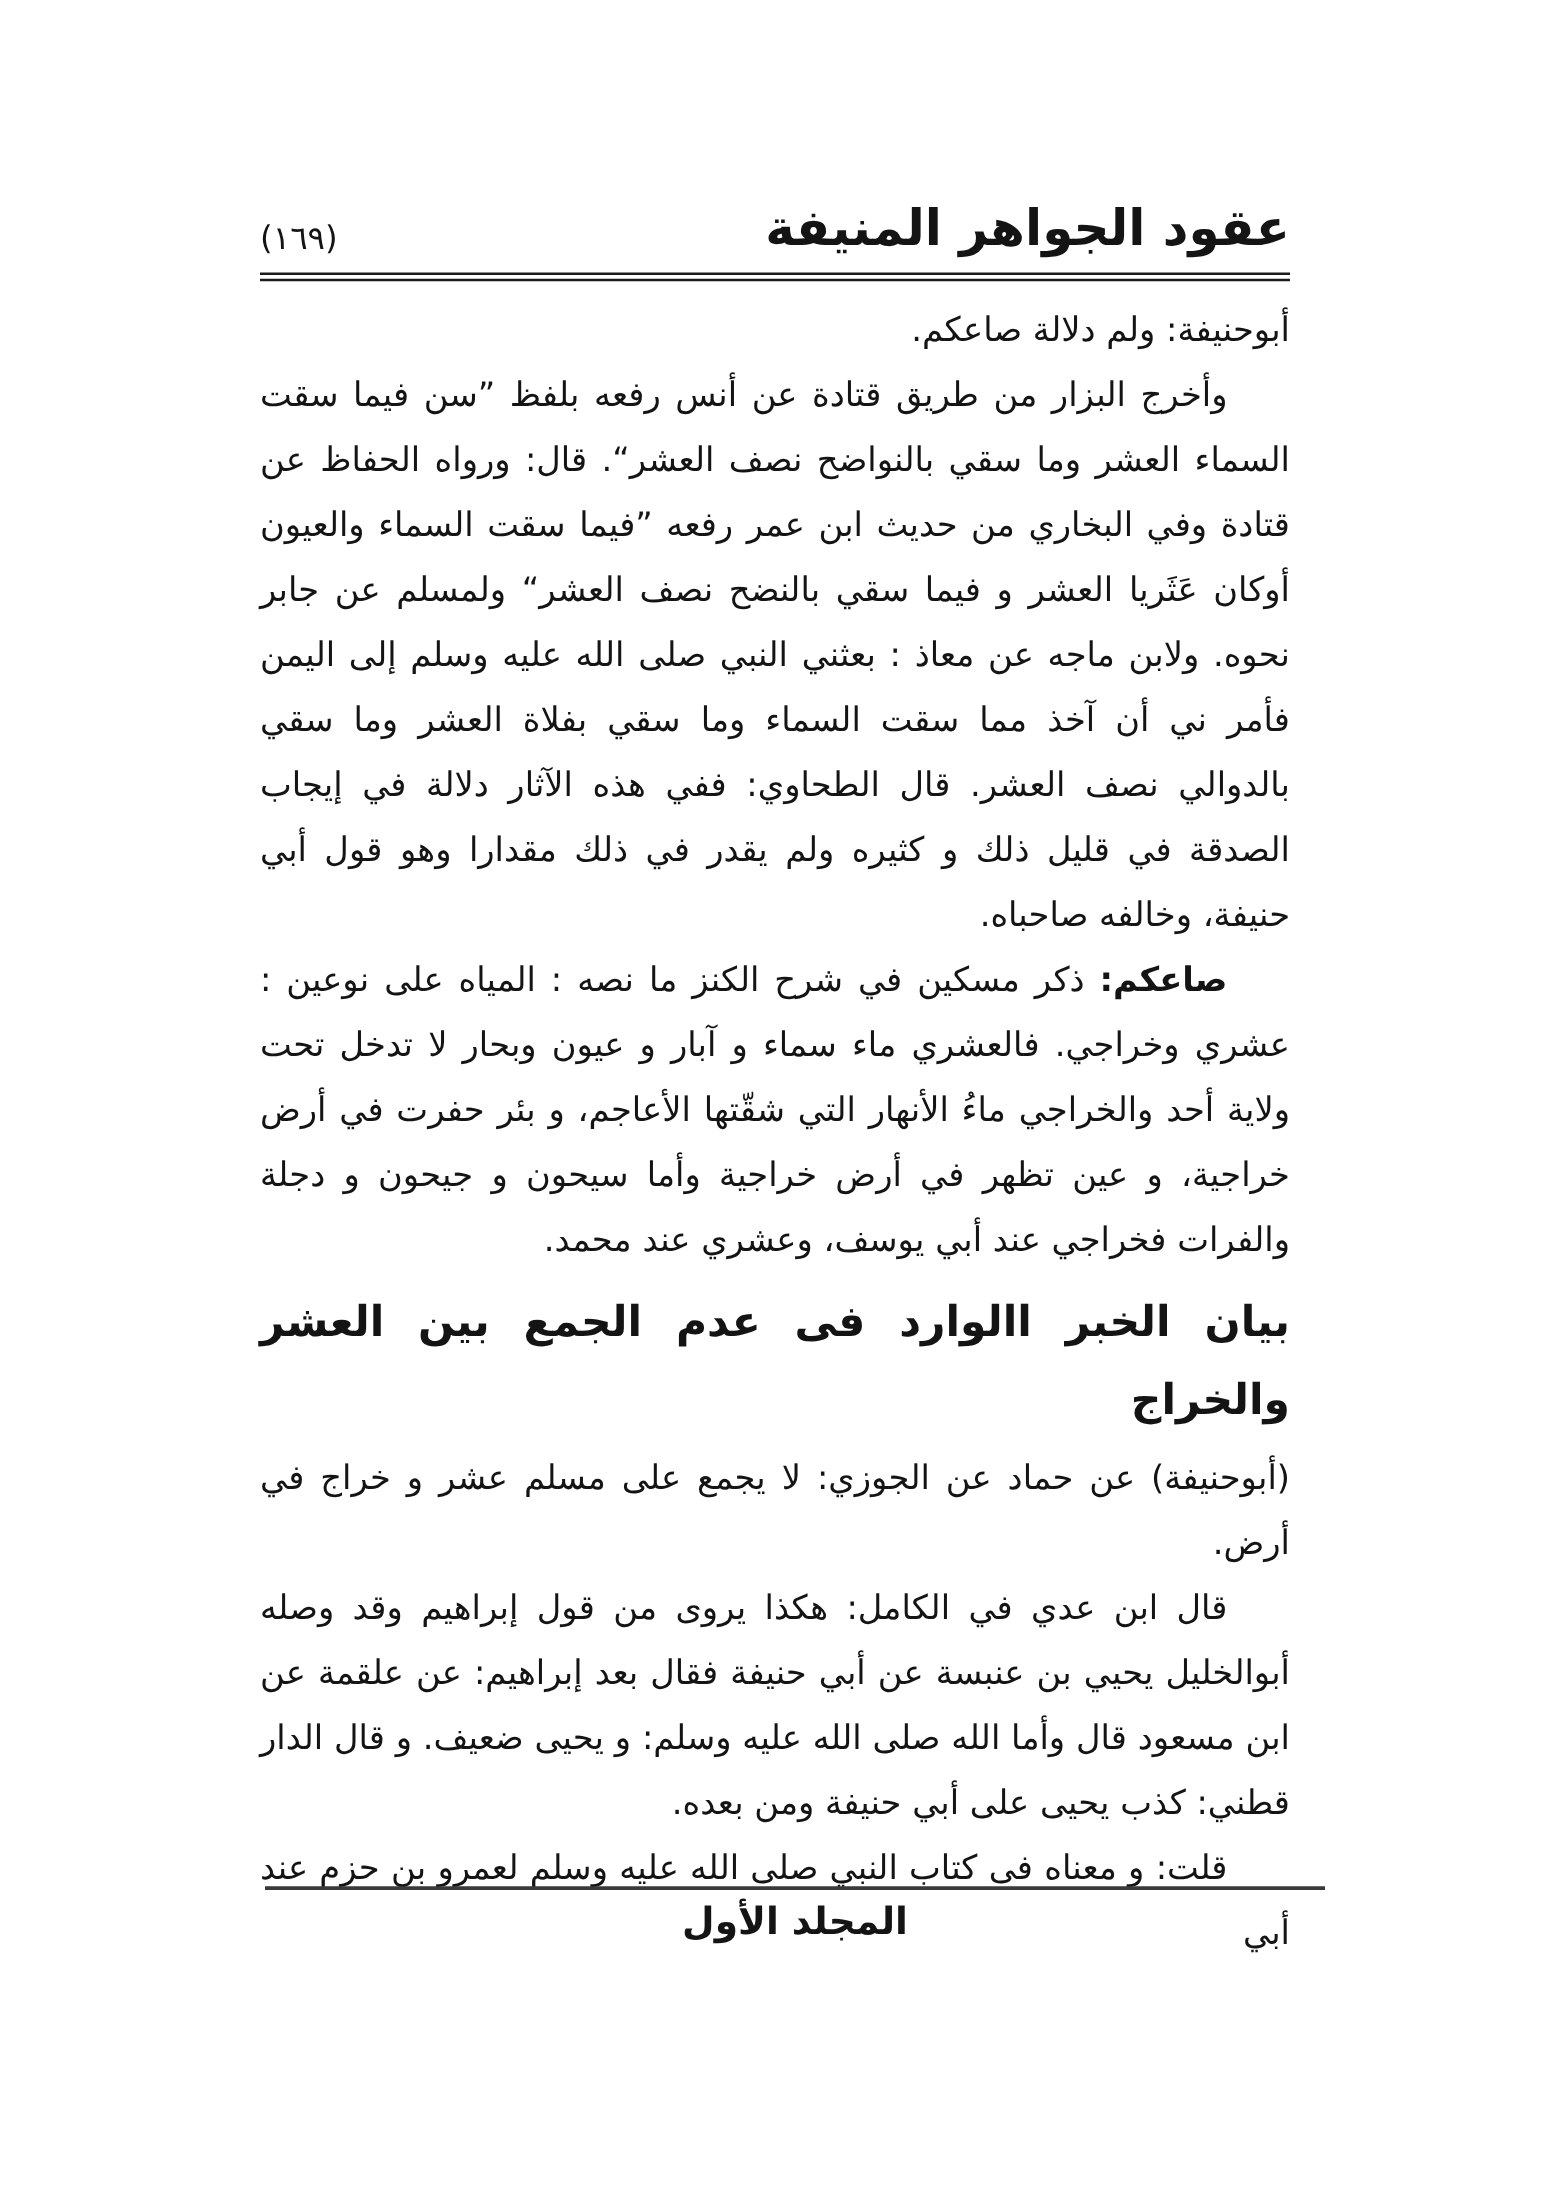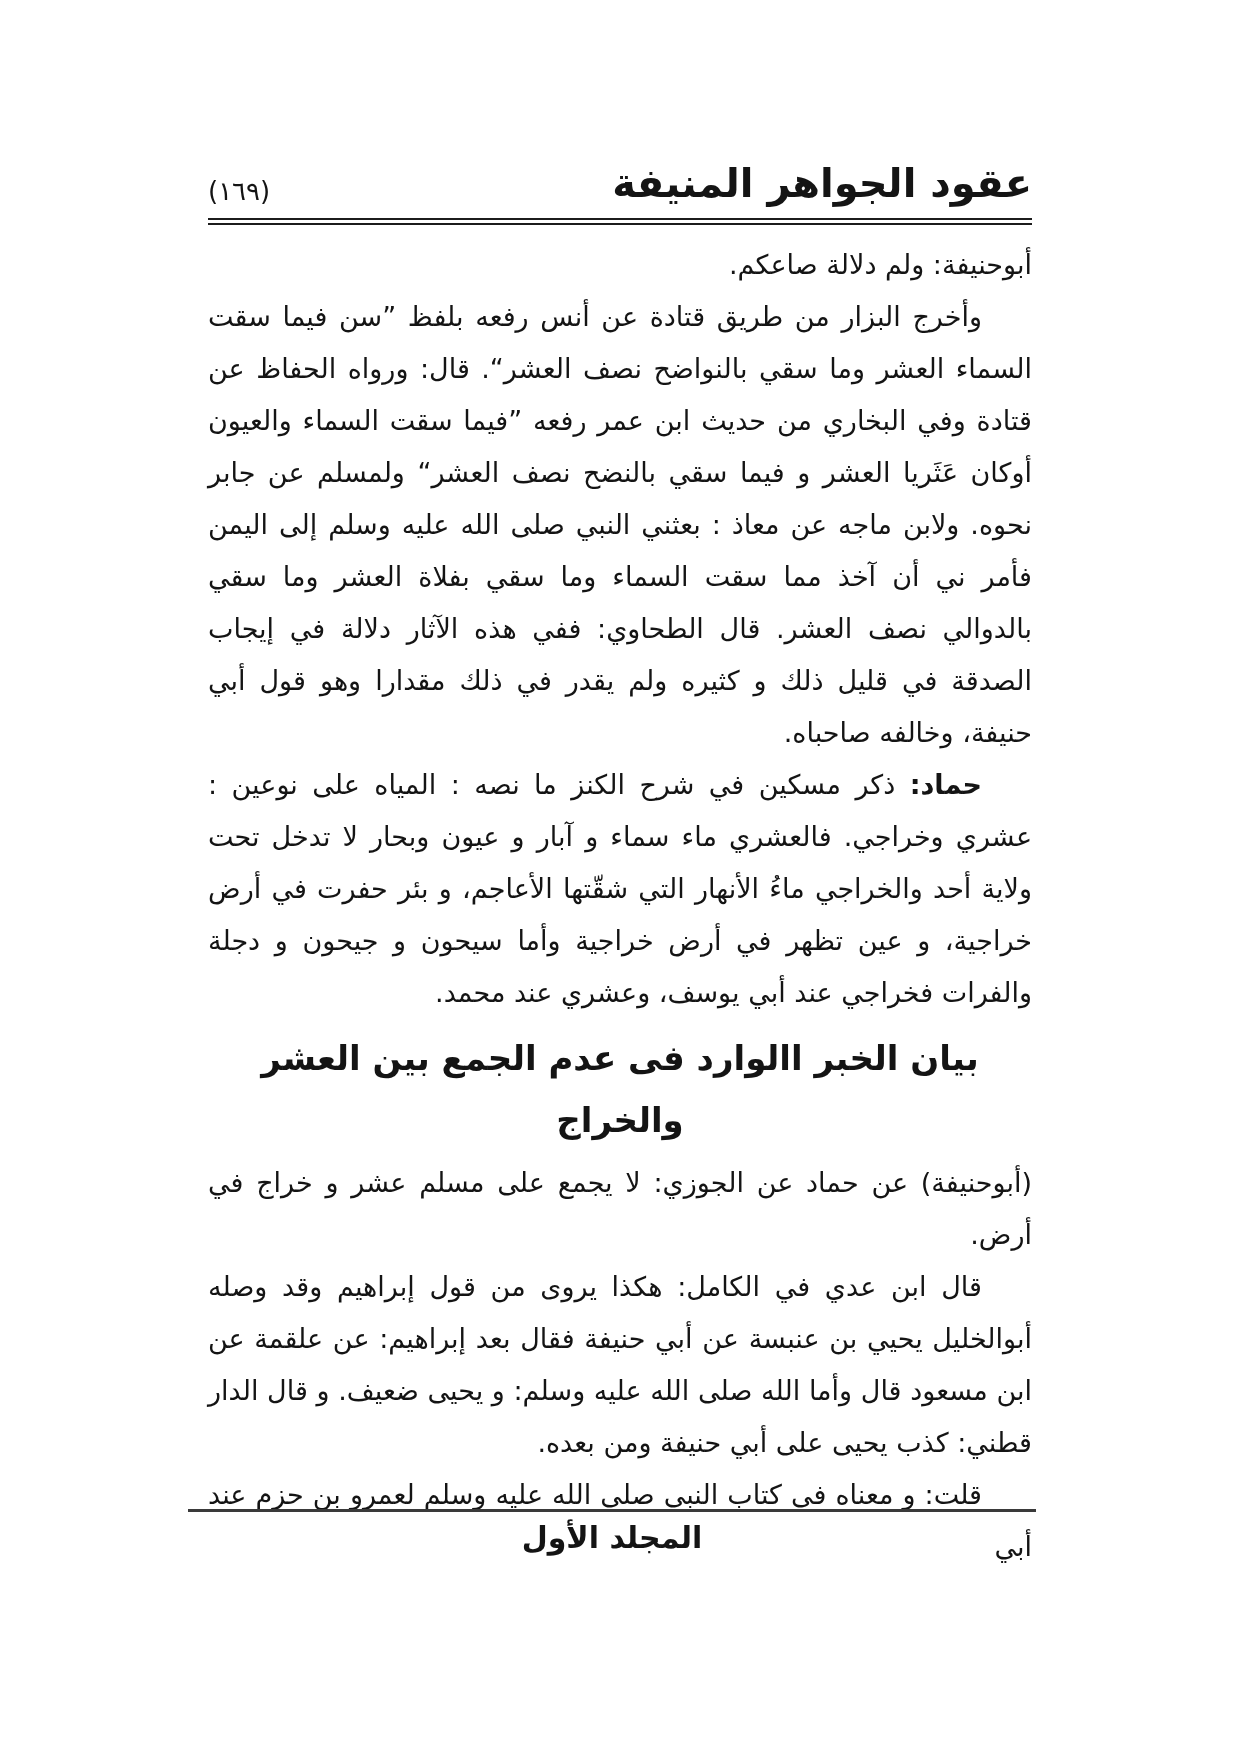--- a/index.html
+++ b/index.html
@@ -54,27 +54,26 @@
   .body-text p.para {
     margin: 0;
   }
   .body-text p.para.indent {
     text-indent: 50px;
   }
   .body-text h2.section-heading {
     margin: 8px 0 6px 0;
     font-size: 34px;
     font-weight: bold;
-    text-align: center;
     line-height: 62px;
   }
   .page-footer {
     position: absolute;
     top: 1509px;
-    right: 204px;
+    right: 180px;
     width: 848px;
     text-align: center;
   }
   .footer-rule {
     height: 0;
     border-top: 3px solid #3a3a3a;
   }
   .volume-label {
     margin-top: 8px;
     font-weight: bold;
@@ -87,21 +86,21 @@
 <div class="page">
   <div class="content">
     <div class="page-header">
       <span class="book-title">عقود الجواهر المنيفة</span>
       <span class="page-number">(١٦٩)</span>
     </div>
     <div class="double-rule"></div>
     <div class="body-text">
         <p class="para">أبوحنيفة: ولم دلالة صاعكم.</p>
         <p class="para indent">وأخرج البزار من طريق قتادة عن أنس رفعه بلفظ ”سن فيما سقت السماء العشر وما سقي بالنواضح نصف العشر“. قال: ورواه الحفاظ عن قتادة وفي البخاري من حديث ابن عمر رفعه ”فيما سقت السماء والعيون أوكان عَثَريا العشر و فيما سقي بالنضح نصف العشر“ ولمسلم عن جابر نحوه. ولابن ماجه عن معاذ : بعثني النبي صلى الله عليه وسلم إلى اليمن فأمر ني أن آخذ مما سقت السماء وما سقي بفلاة العشر وما سقي بالدوالي نصف العشر. قال الطحاوي: ففي هذه الآثار دلالة في إيجاب الصدقة في قليل ذلك و كثيره ولم يقدر في ذلك مقدارا وهو قول أبي حنيفة، وخالفه صاحباه.</p>
-        <p class="para indent"><b>حماد:</b> ذكر مسكين في شرح الكنز ما نصه : المياه على نوعين : عشري وخراجي. فالعشري ماء سماء و آبار و عيون وبحار لا تدخل تحت ولاية أحد والخراجي ماءُ الأنهار التي شقّتها الأعاجم، و بئر حفرت في أرض خراجية، و عين تظهر في أرض خراجية وأما سيحون و جيحون و دجلة والفرات فخراجي عند أبي يوسف، وعشري عند محمد.</p>
+        <p class="para indent"><b>صاعكم:</b> ذكر مسكين في شرح الكنز ما نصه : المياه على نوعين : عشري وخراجي. فالعشري ماء سماء و آبار و عيون وبحار لا تدخل تحت ولاية أحد والخراجي ماءُ الأنهار التي شقّتها الأعاجم، و بئر حفرت في أرض خراجية، و عين تظهر في أرض خراجية وأما سيحون و جيحون و دجلة والفرات فخراجي عند أبي يوسف، وعشري عند محمد.</p>
         <h2 class="section-heading">بيان الخبر االوارد فى عدم الجمع بين العشر والخراج</h2>
         <p class="para">(أبوحنيفة) عن حماد عن الجوزي: لا يجمع على مسلم عشر و خراج في أرض.</p>
         <p class="para indent">قال ابن عدي في الكامل: هكذا يروى من قول إبراهيم وقد وصله أبوالخليل يحيي بن عنبسة عن أبي حنيفة فقال بعد إبراهيم: عن علقمة عن ابن مسعود قال وأما الله صلى الله عليه وسلم: و يحيى ضعيف. و قال الدار قطني: كذب يحيى على أبي حنيفة ومن بعده.</p>
         <p class="para indent">قلت: و معناه فى كتاب النبي صلى الله عليه وسلم لعمرو بن حزم عند أبي</p>
       </div>
   </div>
 
   <div class="page-footer">
     <div class="footer-rule"></div>
     <div class="volume-label">المجلد الأول</div>

